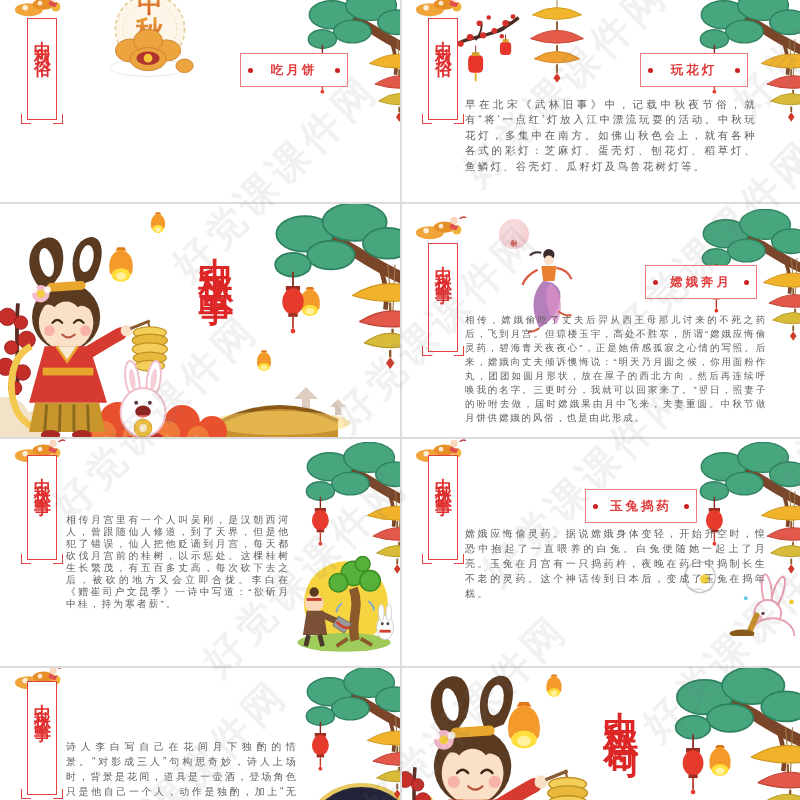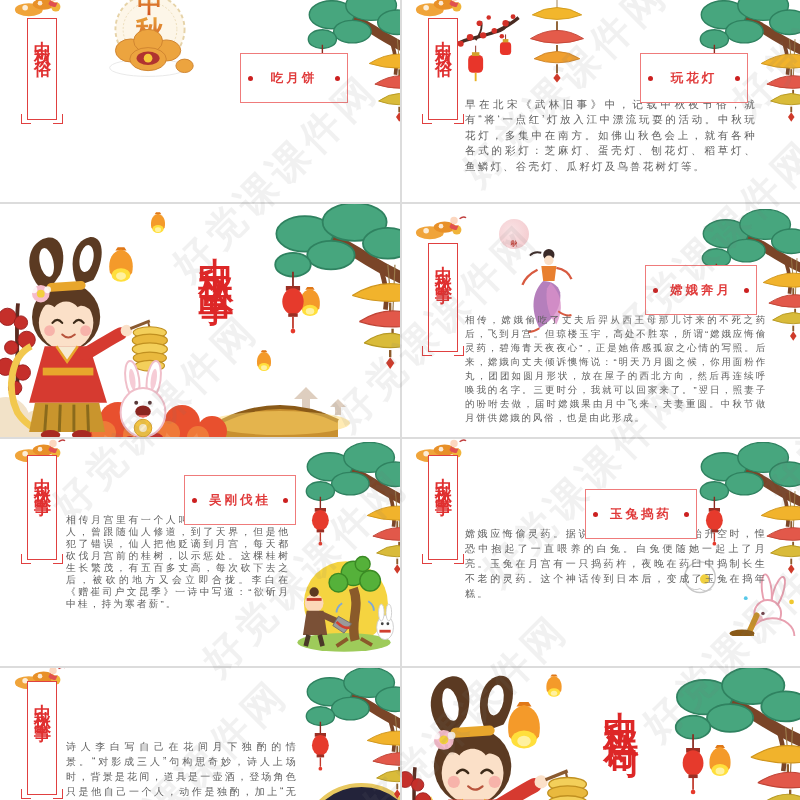--- a/index.html
+++ b/index.html
@@ -11,21 +11,21 @@
   .vframe{position:absolute;width:28px;border:1.5px solid #e04040;background:#fff;
           display:flex;justify-content:center;align-items:flex-start;z-index:6;}
   .vframe::before{content:"";position:absolute;left:-7px;bottom:-5px;width:9px;height:9px;
           border-left:1.5px solid #e04040;border-bottom:1.5px solid #e04040;}
   .vframe::after{content:"";position:absolute;right:-7px;bottom:-5px;width:9px;height:9px;
           border-right:1.5px solid #e04040;border-bottom:1.5px solid #e04040;}
   .vtitle{writing-mode:vertical-rl;text-orientation:upright;color:#e02f2f;font-size:17px;
           font-weight:bold;letter-spacing:7px;margin-top:8px;line-height:28px;}
   
   .topic-btn{position:absolute;height:24px;background:#fff;border:1.2px solid #ef7b7b;
-          display:flex;align-items:center;padding:12px 7px;z-index:6;}
+          display:flex;align-items:center;padding:4px 7px;z-index:6;}
   .topic-btn .dot{width:5px;height:5px;border-radius:50%;background:#cc2020;flex:0 0 auto;}
   .topic-btn .lbl{flex:1;text-align:center;color:#e03a3a;font-size:12.5px;font-weight:bold;letter-spacing:3px;}
   
   .body-text{position:absolute;color:#616161;text-align:justify;z-index:5;}
   .t1{font-size:10.5px;line-height:15.5px;letter-spacing:2.2px;}
   .t2{font-size:9.5px;line-height:14px;letter-spacing:1.8px;}
   .t3{font-size:9.8px;line-height:12px;letter-spacing:2px;}
   .t4{font-size:10px;line-height:15px;letter-spacing:2.2px;}
   
   .cover-title{position:absolute;writing-mode:vertical-rl;text-orientation:upright;color:#dd2727;
@@ -413,25 +413,20 @@
       </svg>
   </section>
 
   <section class="cell" style="left:0;top:438px;width:400px;height:228px">
     <svg class="art" style="left:12px;top:0px;width:56px;height:26px">
         <use href="#sym-dragon"></use>
       </svg>
     <div class="vframe" style="left:27px;top:17px;height:103px">
       <span class="vtitle">中秋故事</span>
     </div>
-    <div class="topic-btn" style="left:184px;top:37px;width:96px">
-      <i class="dot"></i>
-      <span class="lbl">吴刚伐桂</span>
-      <i class="dot"></i>
-    </div>
     <p class="body-text t3" style="left:66px;top:66px;width:224px">相传月宫里有一个人叫吴刚，是汉朝西河人，曾跟随仙人修道，到了天界，但是他犯了错误，仙人把他贬谪到月宫，每天都砍伐月宫前的桂树，以示惩处。这棵桂树生长繁茂，有五百多丈高，每次砍下去之后，被砍的地方又会立即合拢。李白在《赠崔司户文昆季》一诗中写道：“欲斫月中桂，持为寒者薪”。</p>
     <svg class="art" style="left:288px;top:116px;width:112px;height:104px">
         <use href="#sym-woodcutter"></use>
       </svg>
     <svg class="pine" style="right:-46px;top:4px;width:150px;height:132px">
         <use href="#sym-pine"></use>
       </svg>
   </section>
 
   <section class="cell" style="left:401px;top:438px;width:399px;height:198px">

